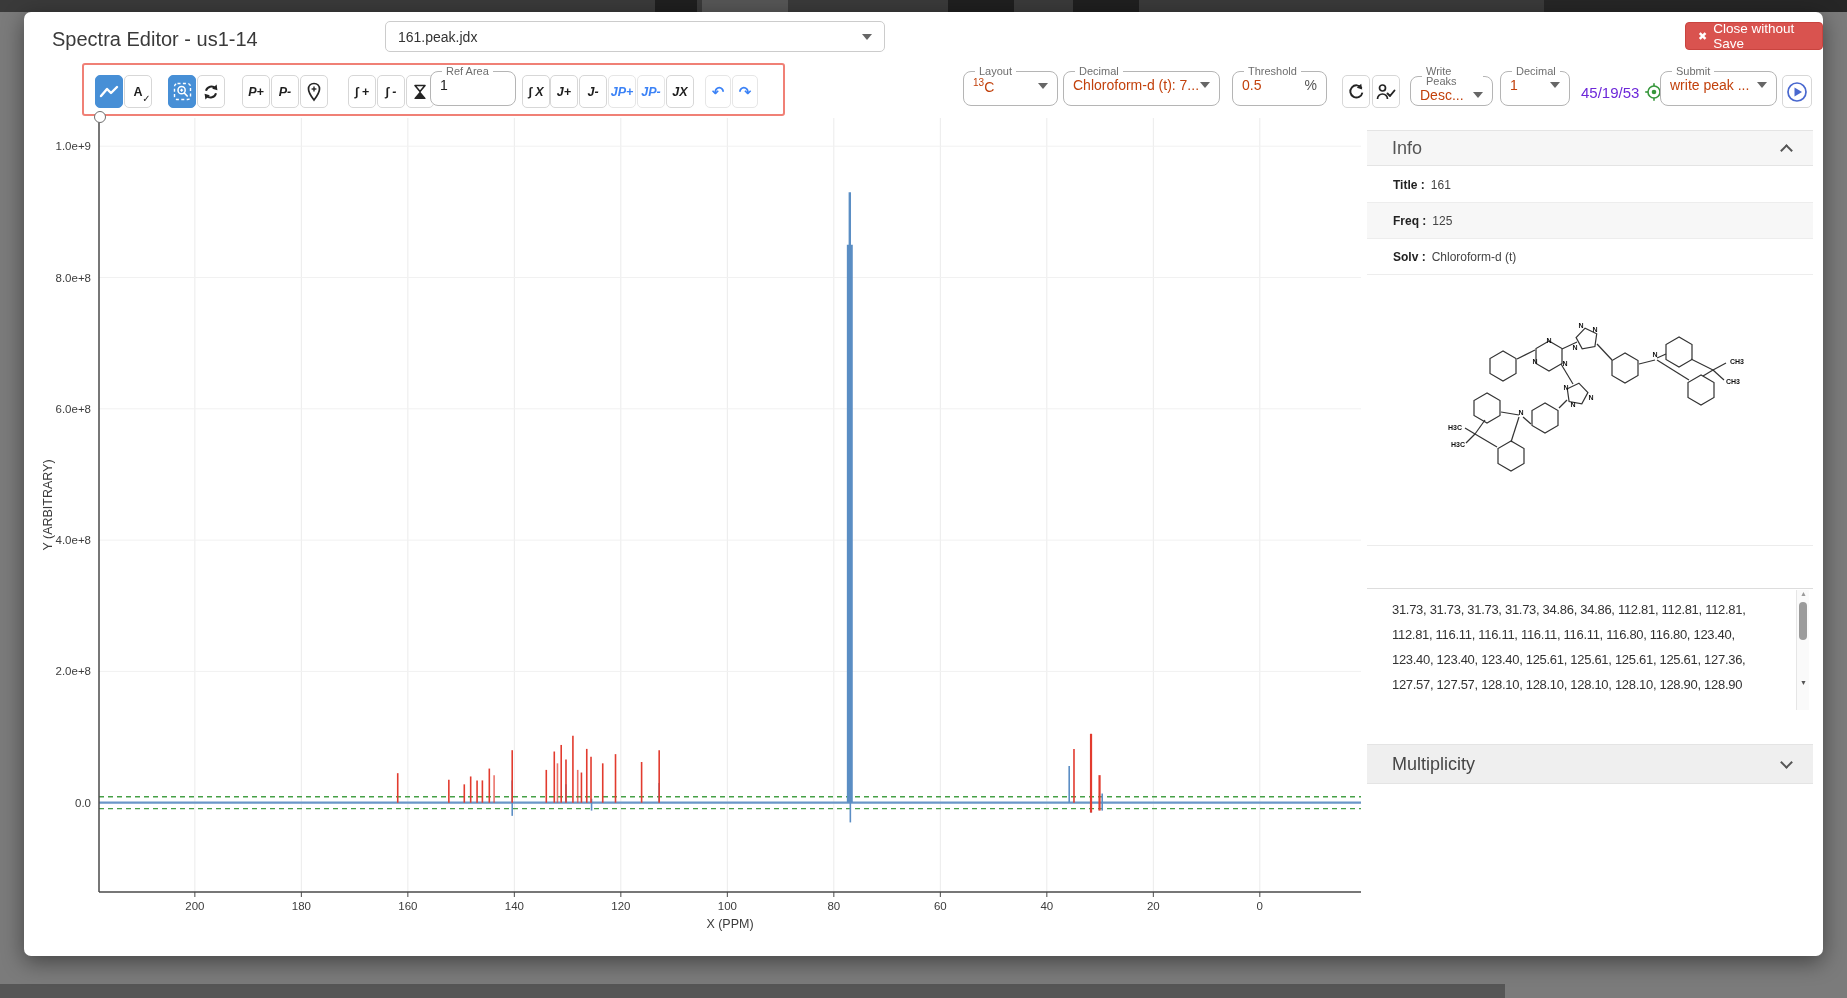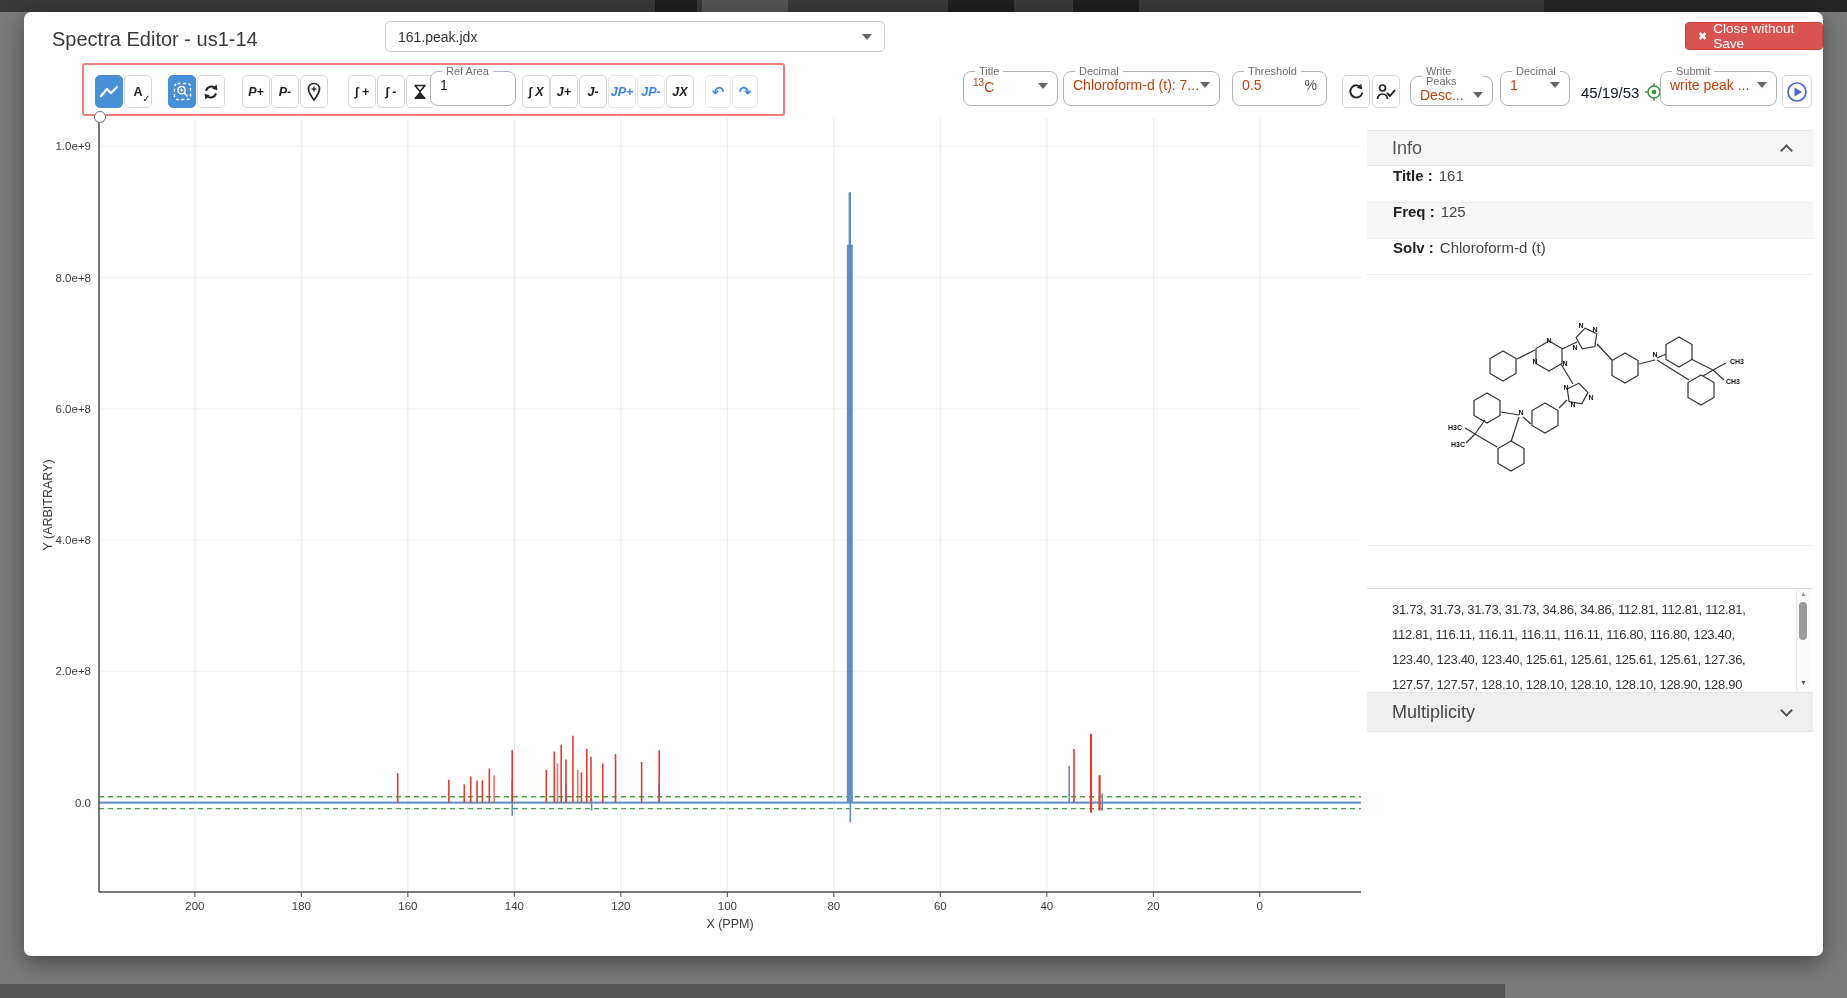--- a/index.html
+++ b/index.html
@@ -44,34 +44,34 @@
   
   fieldset.mui { position:absolute; top:54px; height:40px; border:1px solid #b5b5b5; border-radius:8px;
                  background:#fff; padding:0 9px; }
   fieldset.mui legend { font-size:11px; color:#6e6e6e; padding:0 4px; margin-left:2px; line-height:10px; }
   .mui .row { display:flex; align-items:center; justify-content:space-between; margin-top:1px; }
   .mui .val { font-size:14px; color:#c2410c; white-space:nowrap; overflow:hidden; }
   .mui input { border:none; outline:none; font-size:14px; color:#222; width:100%; font-family:inherit; }
 
   .sqbtn { position:absolute; top:63px; width:28px; height:33px; background:#fff; border:1px solid #d7d7d7;
            border-radius:5px; display:flex; align-items:center; justify-content:center; cursor:pointer; }
-  .counter { left:1557px; top:70px; font-size:15px; color:#0f172a; font-weight:500; display:flex; align-items:center; gap:5px; }
+  .counter { left:1557px; top:70px; font-size:15px; color:#6d28d9; font-weight:500; display:flex; align-items:center; gap:5px; }
 
   
   .chart-svg { left:4px; top:98px; }
   svg text { font-family:"Liberation Sans","DejaVu Sans",sans-serif; }
   .acc-head { position:absolute; left:1343px; width:446px; height:36px; background:#f6f6f6;
               border-top:1px solid #e4e4e4; border-bottom:1px solid #e4e4e4; display:flex;
               align-items:center; justify-content:space-between; padding:0 22px 0 25px; cursor:pointer; }
   .acc-head .t { font-size:18px; color:#555; }
   .chev { width:9px; height:9px; border-right:2px solid #555; border-bottom:2px solid #555; }
   .chev.up { transform:rotate(-135deg); margin-top:5px; }
   .chev.down { transform:rotate(45deg); margin-top:-4px; }
-  .inforow { position:absolute; left:1343px; width:446px; height:36px; display:flex; 
-             padding-left:26px; font-size:15px; color:#444; border-bottom:1px solid #ededed; background:#fff; }
+  .inforow { position:absolute; left:1343px; width:446px; height:36px; display:flex; align-items:center;
+             padding-left:26px; font-size:12px; color:#444; border-bottom:1px solid #ededed; background:#fff; }
   .inforow.alt { background:#f7f7f7; }
   .inforow b { color:#222; margin-right:6px; }
 
   .mol-divider { position:absolute; left:1343px; top:533px; width:446px; border-top:1px solid #ececec; }
   .signals { position:absolute; left:1343px; top:576px; width:446px; height:124px; overflow:hidden;
              border-top:1px solid #ddd; padding:8px 40px 0 25px; }
   .signals .head { font-size:13.5px; font-weight:bold; color:#1f1f1f; line-height:25px; }
   .signals .nums { font-size:13px; color:#333; line-height:25px; letter-spacing:-0.3px; }
   .sbar { position:absolute; left:1772px; top:578px; width:13px; height:120px; background:#fafafa;
           border-left:1px solid #e6e6e6; }
@@ -170,21 +170,21 @@
   <div class="tbtn" style="left:642px">JX</div>
 
   <div class="tbtn dis" style="left:681px;width:26px;font-style:normal;font-size:15px">
     <span>↶</span>
   </div>
   <div class="tbtn dis" style="left:708px;width:26px;font-style:normal;font-size:15px">
     <span>↷</span>
   </div>
 
   <fieldset class="mui" style="left:939px;width:95px">
-    <legend>Title</legend>
+    <legend>Layout</legend>
     <div class="row">
       <span class="val"><sup style="font-size:10px">13</sup><span>C</span></span>
       <span class="tri-down"></span>
     </div>
   </fieldset>
 
   <fieldset class="mui" style="left:1039px;width:157px">
     <legend>Decimal</legend>
     <div class="row">
       <span class="val">Chloroform-d (t): 7...</span>
@@ -415,17 +415,17 @@
 
   <div class="signals">
     <div class="nums">31.73, 31.73, 31.73, 31.73, 34.86, 34.86, 112.81, 112.81, 112.81, 112.81, 116.11, 116.11, 116.11, 116.11, 116.80, 116.80, 123.40, 123.40, 123.40, 123.40, 125.61, 125.61, 125.61, 125.61, 127.36, 127.57, 127.57, 128.10, 128.10, 128.10, 128.10, 128.90, 128.90</div>
   </div>
   <div class="sbar">
     <div class="up">▲</div>
     <div class="thumb"></div>
     <div class="dn">▼</div>
   </div>
 
-  <div class="acc-head" style="top:680px;height:40px;background:#efefef">
+  <div class="acc-head" style="top:732px;height:40px;background:#efefef">
     <span class="t" style="color:#464646">Multiplicity</span>
     <span class="chev down"></span>
   </div>
 </div>
 
 </body></html>

